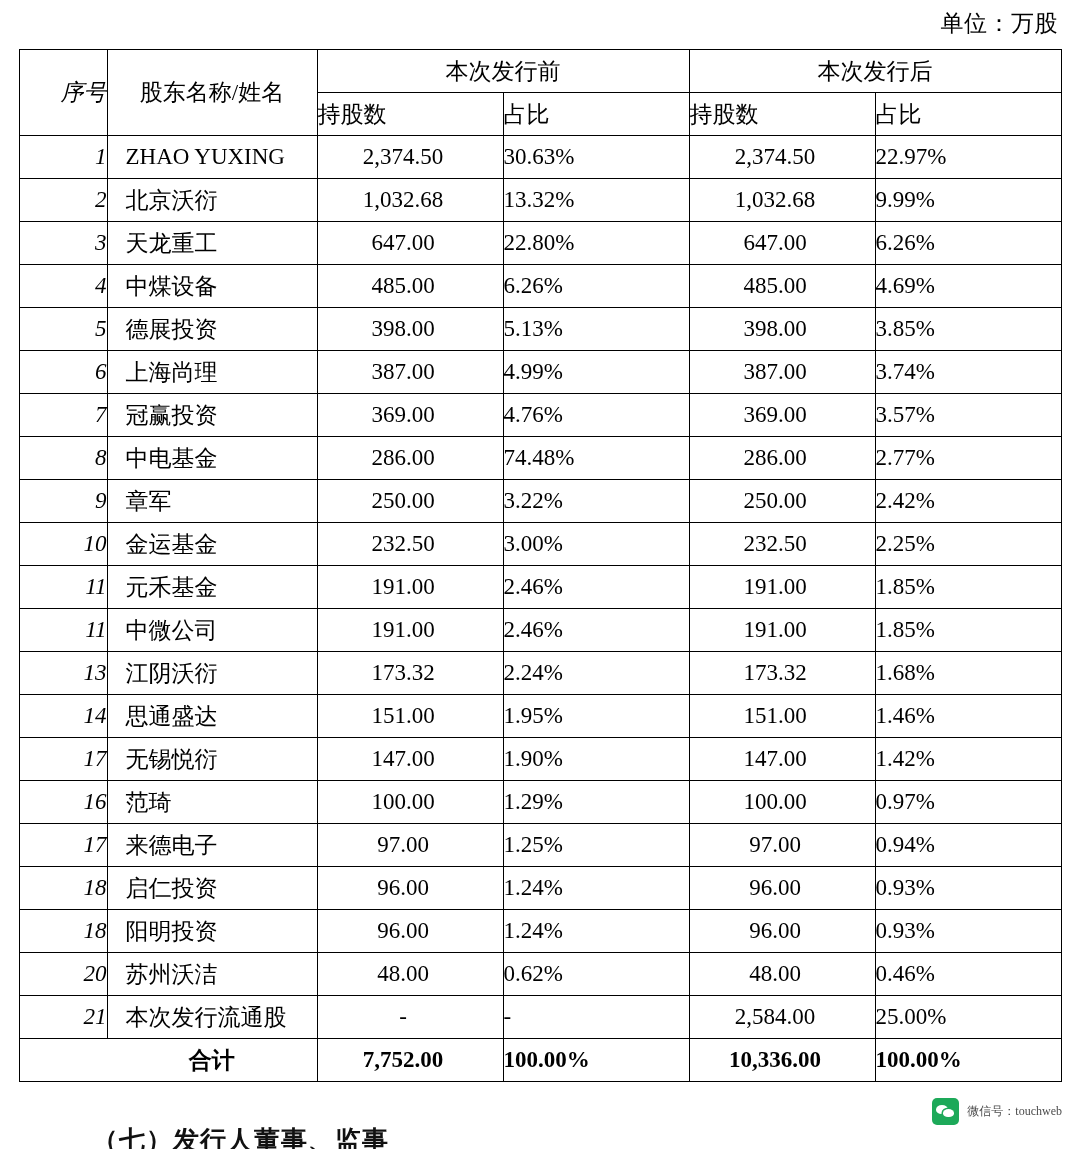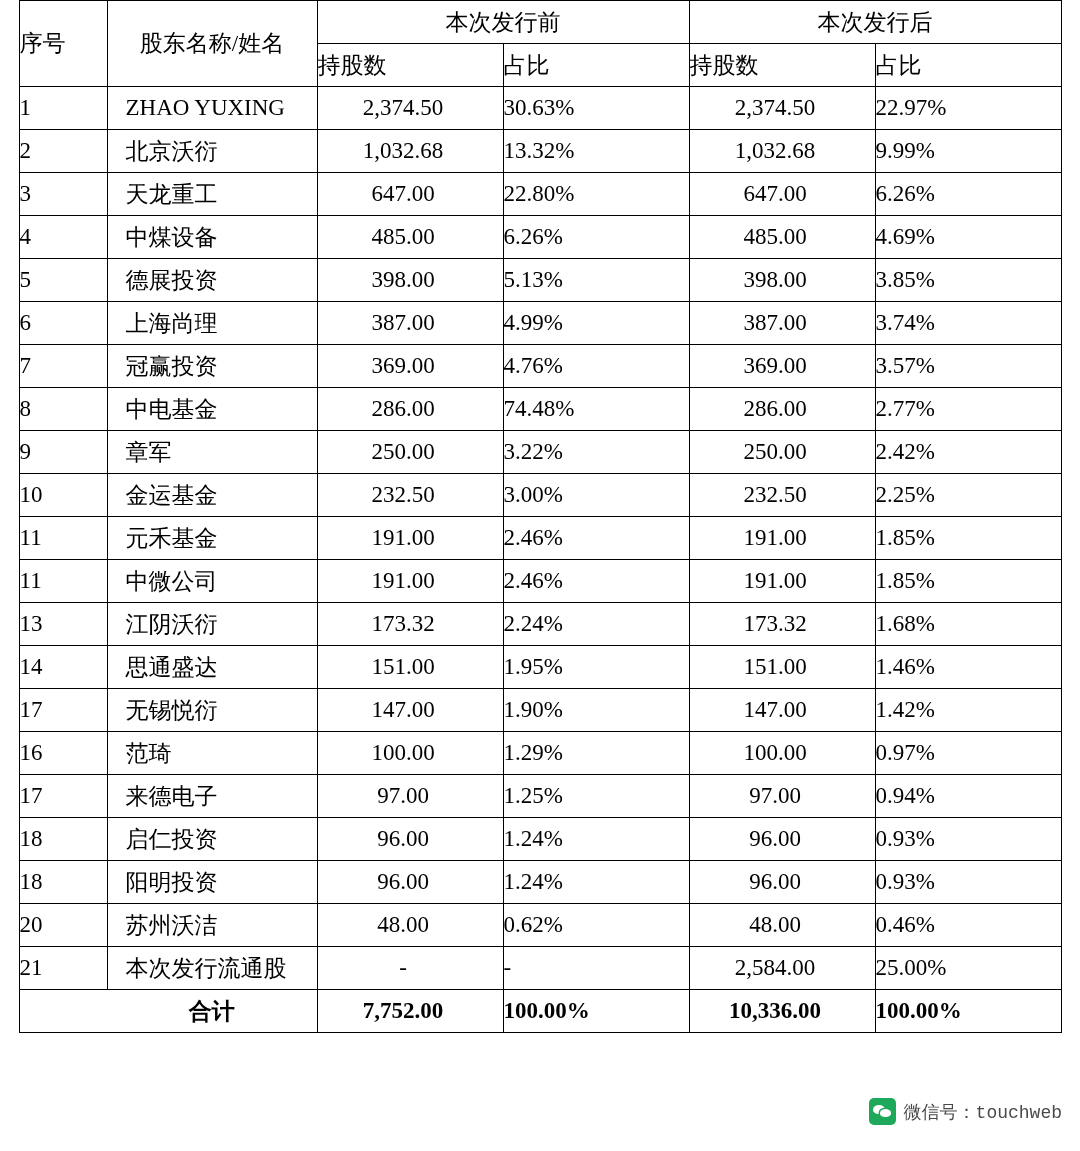--- a/index.html
+++ b/index.html
@@ -44,21 +44,21 @@
   .th-main {
     text-align: center;
     font-weight: bold;
     font-size: 24px;
   }
   .th-sub {
     text-align: left;
     font-weight: bold;
     font-size: 24px;
   }
-  .col-idx { width: 88px; text-align: left; }
+  .col-idx { width: 88px; text-align: right; font-style: italic; }
   .col-name { width: 210px; text-align: left; padding-left: 18px !important; }
   .col-num { width: 186px; text-align: center; padding-right: 14px !important; }
   .col-pct { width: 186px; text-align: left; padding-right: 14px !important; }
   tr.total-row td {
     font-weight: bold;
   }
   .total-label {
     text-align: center;
     font-weight: bold;
     font-size: 24px;
@@ -72,22 +72,22 @@
     padding-left: 0 !important;
   }
   .watermark {
     position: absolute;
     right: 18px;
     bottom: 26px;
     display: flex;
     align-items: center;
     gap: 8px;
     color: #3a3a3a;
-    font-size: 18px;
-    font-family: Liberation Mono, monospace;
+    font-size: 12px;
+    font-family: Liberation Serif, serif;
     opacity: 0.92;
   }
   .wm-logo {
     width: 27px;
     height: 27px;
     background: #0aa24b;
     border-radius: 5px;
     position: relative;
     flex: none;
   }
@@ -123,20 +123,21 @@
     white-space: nowrap;
     overflow: hidden;
     height: 26px;
   }
 </style>
 </head>
 <body>
 
 <div class="page">
 
+  <div class="unit-line">单位：万股</div>
 
   <table class="shareholding">
     <colgroup>
       <col style="width:88px">
       <col style="width:210px">
       <col style="width:186px">
       <col style="width:186px">
       <col style="width:186px">
       <col style="width:186px">
     </colgroup>
@@ -334,14 +335,15 @@
         <td class="col-pct">100.00%</td>
       </tr>
     </tfoot>
   </table>
 
   <div class="watermark">
     <span class="wm-logo"></span>
     <span>微信号：touchweb</span>
   </div>
 
+  <div class="footer-text">（七）发行人董事、监事</div>
 
 </div>
 
 </body></html>

